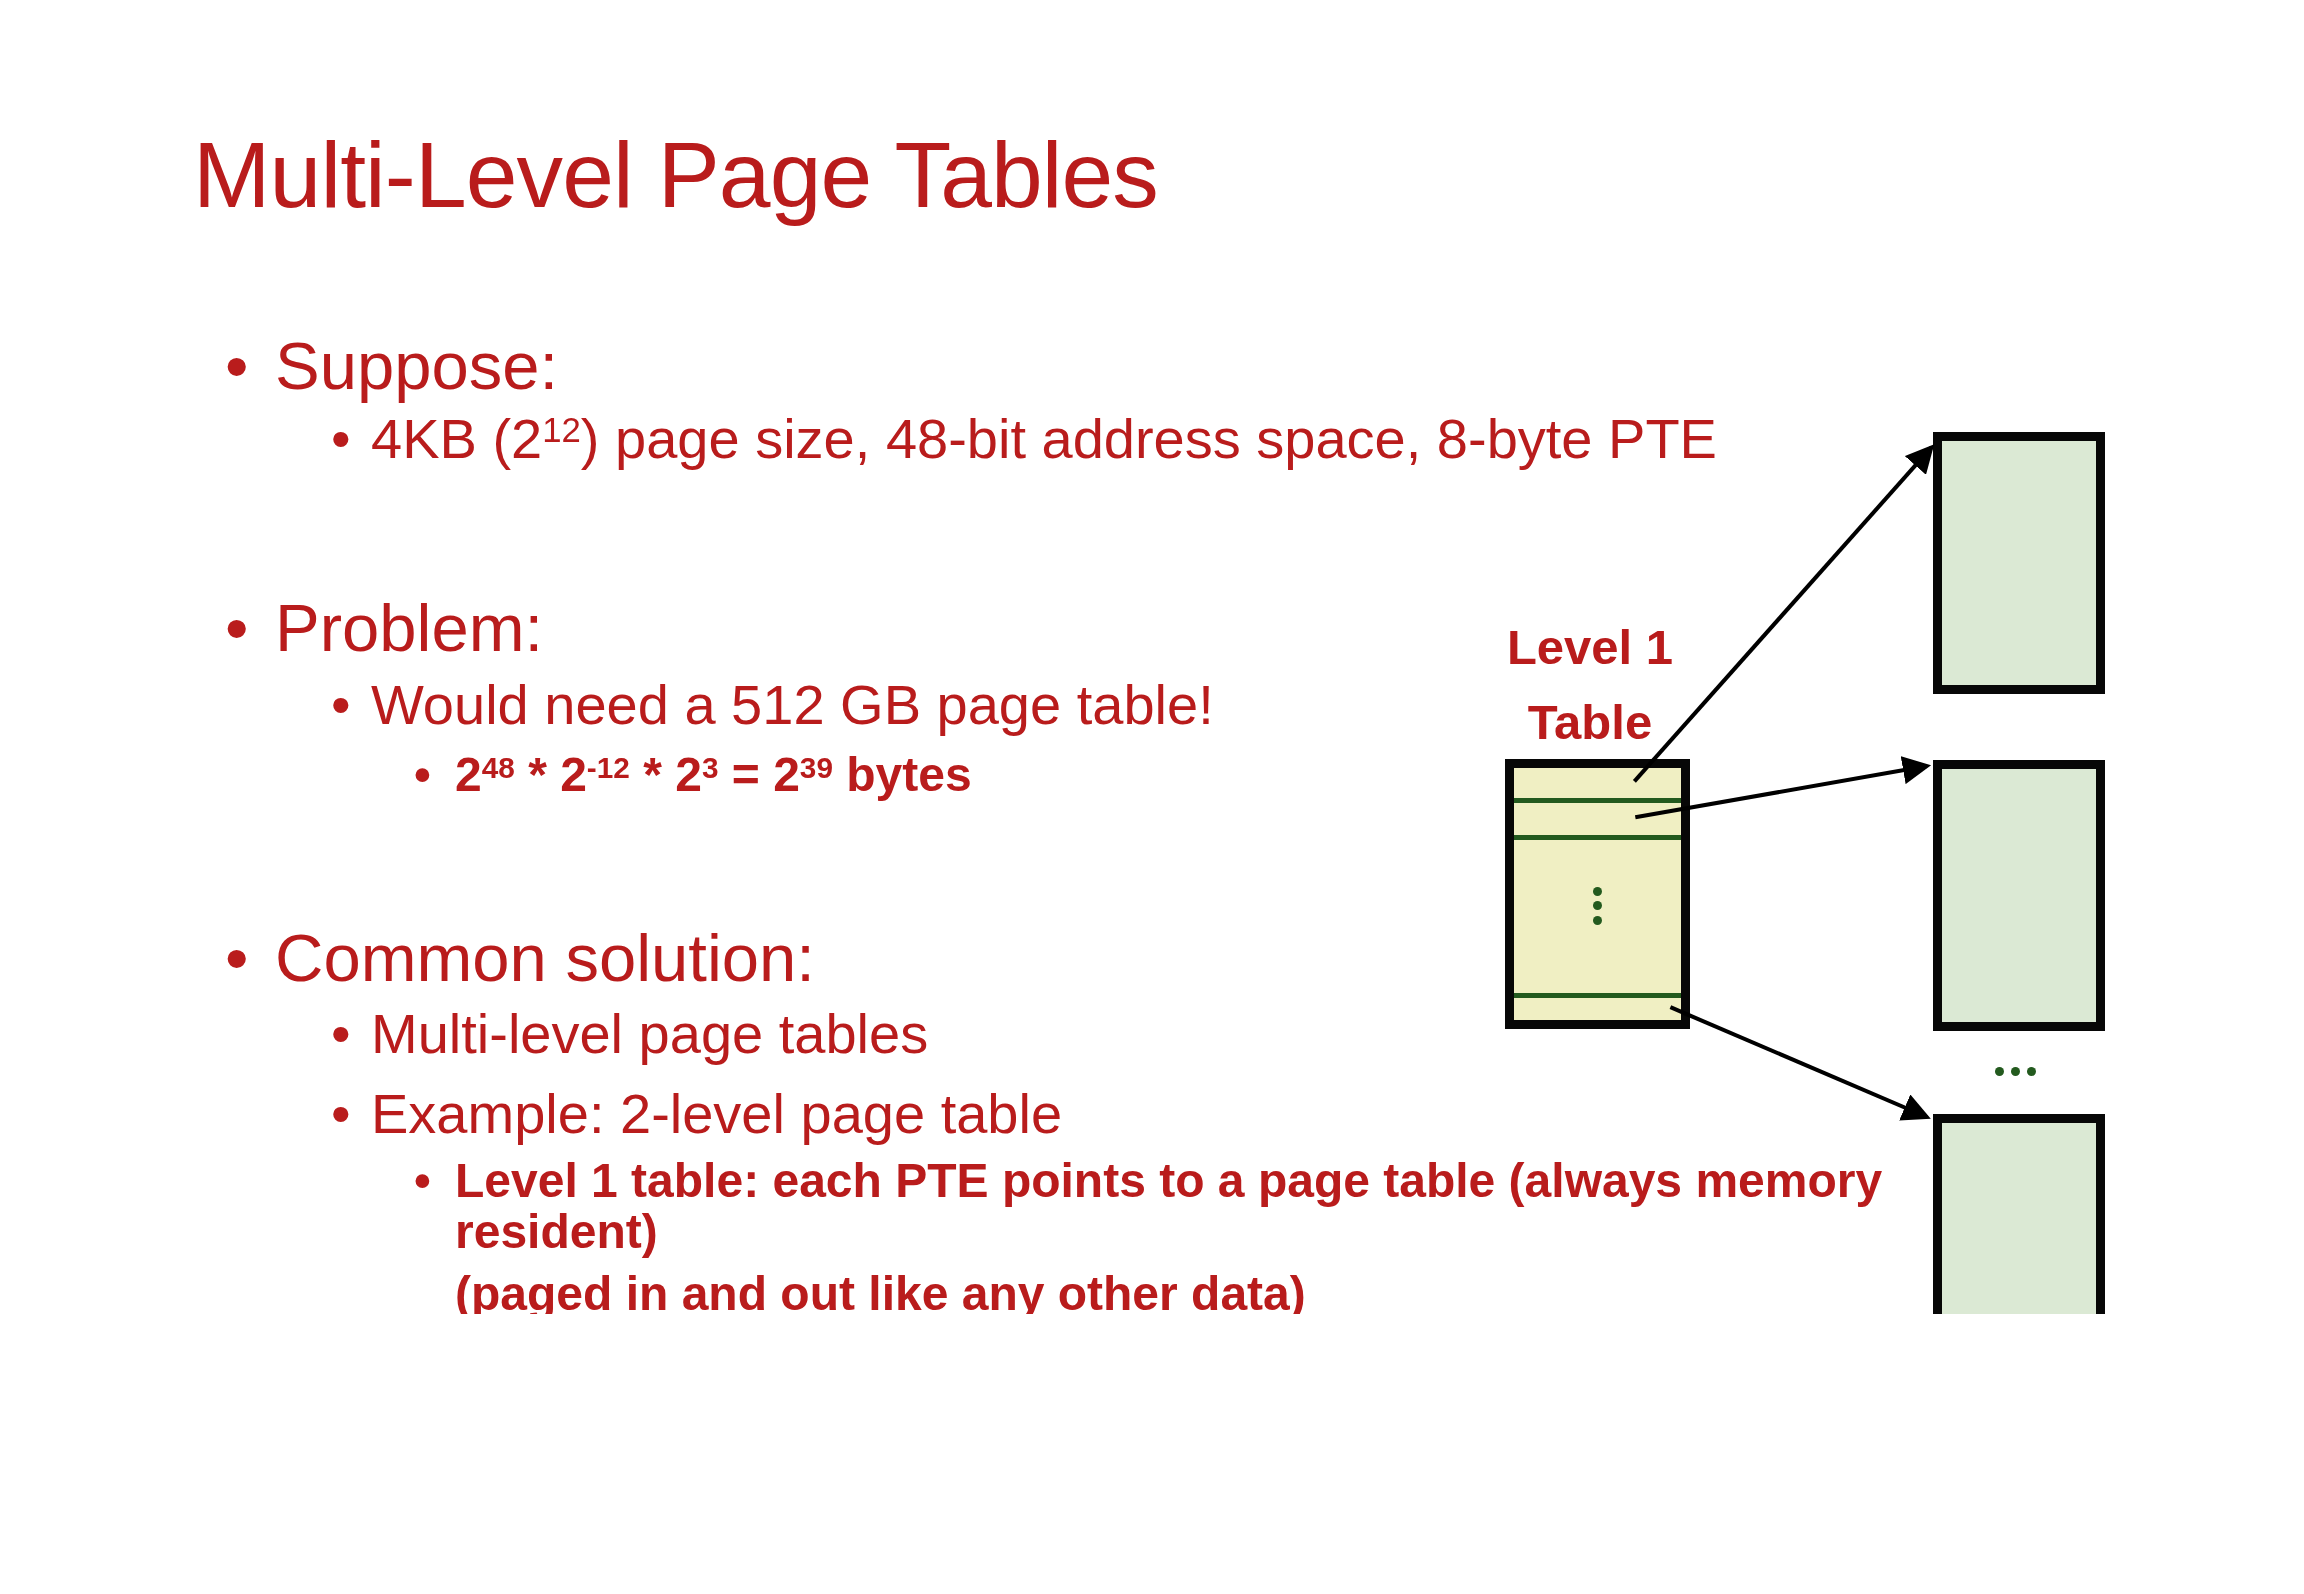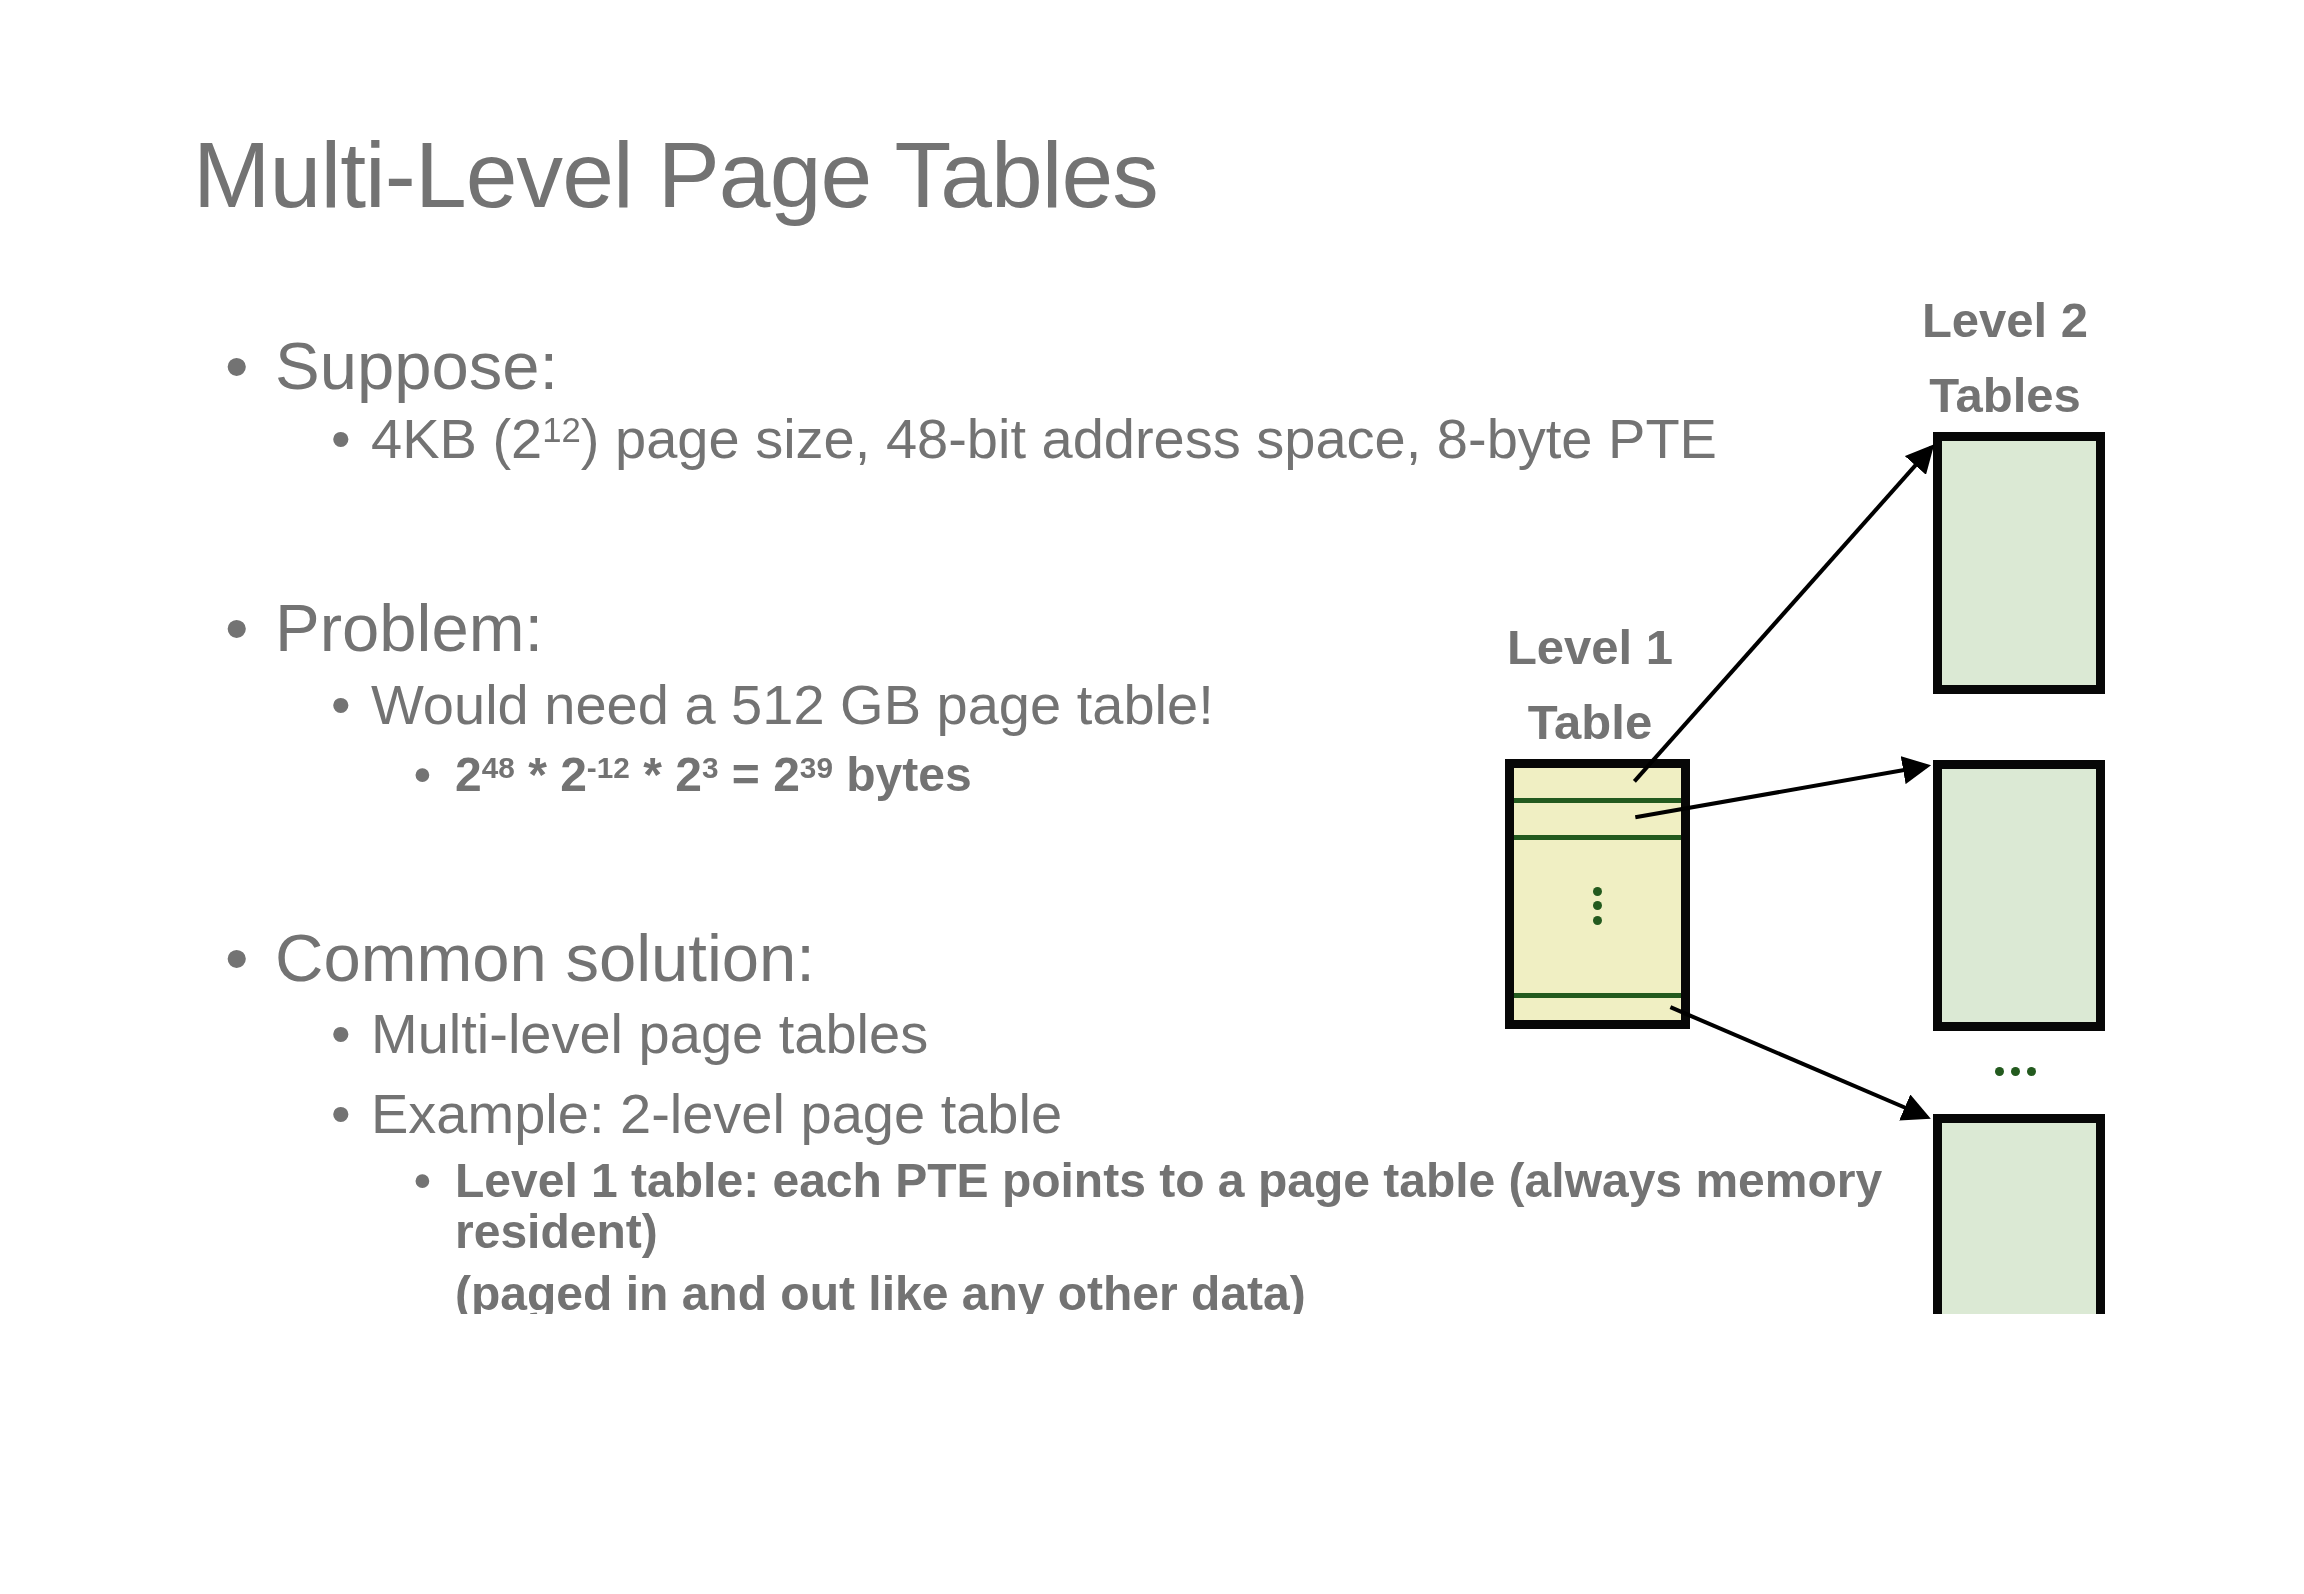--- a/index.html
+++ b/index.html
@@ -1,19 +1,19 @@
 <!DOCTYPE html>
 <html style="font-size:14.4px"><head>
 <meta charset="utf-8">
 <style>
   html,body { margin:0; padding:0; background:#ffffff; }
   .canvas {
     position:relative; width:2304px; height:1314px;
     background:#ffffff; overflow:hidden;
-    font-family:"Liberation Sans", sans-serif; color:#737373;
+    font-family:"Liberation Sans", sans-serif; color:#b91c1c;
   }
   
   .title {
     position:absolute; left:193px; top:124px;
     font-size:93px; line-height:1.1; letter-spacing:-0.9px; white-space:nowrap;
   }
   .row { position:absolute; white-space:nowrap; line-height:1.05;margin-left:29px; }
   .l1 { font-size:67px; }
   .l2 { font-size:56px; }
   .l3 { font-size:48px;font-weight:bold; }
@@ -107,24 +107,20 @@
   </div>
 
   <div class="row l3 wrap" id="row-l2note">
     <div class="line indent"><span>(paged in and out like any other data)</span></div>
   </div>
 
   <div class="dlabel" id="lvl1-label">
     <div>Level 1</div>
     <div>Table</div>
   </div>
-  <div class="dlabel" id="lvl2-label">
-    <div>Level 2</div>
-    <div>Tables</div>
-  </div>
 
   <div id="l1box">
     <div class="hline" id="hl1"></div>
     <div class="hline" id="hl2"></div>
     <div class="hline" id="hl3"></div>
     <div class="vdots">
       <span class="dot"></span>
       <span class="dot"></span>
       <span class="dot"></span>
     </div>

